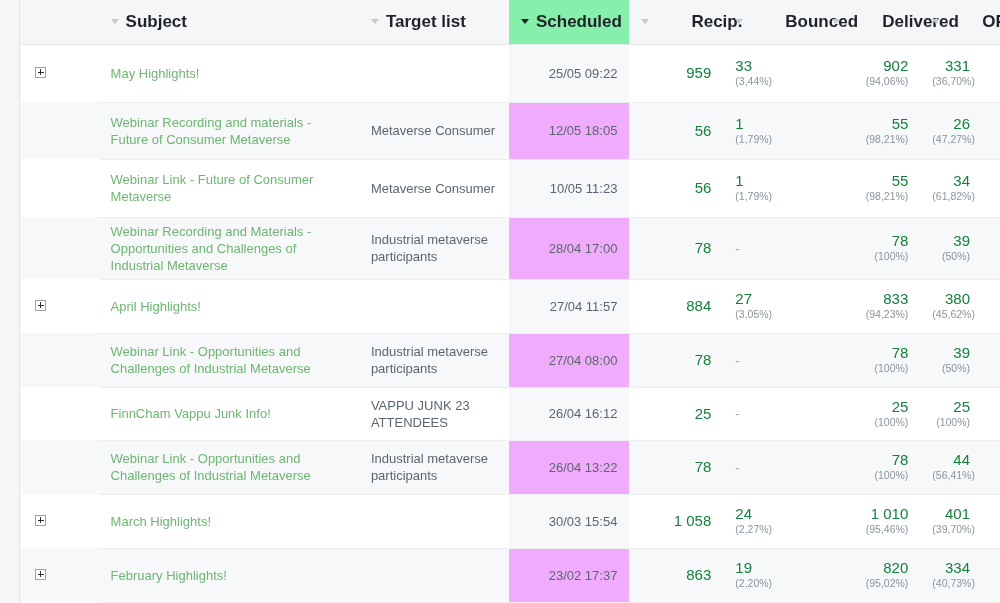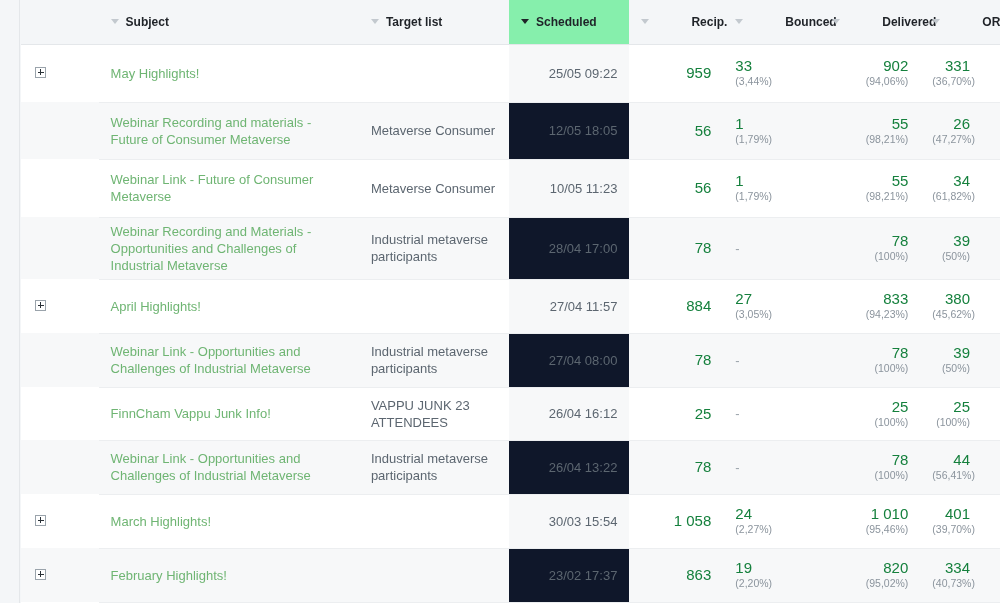--- a/index.html
+++ b/index.html
@@ -40,21 +40,21 @@
   table.grid {
     width: 979px;
     border-collapse: collapse;
     table-layout: fixed;
   }
 
   
   thead tr { height: 44px; }
   thead th {
     background: #f4f6f8;
-    font-size: 12px;
+    font-size: 17px;
     font-weight: bold;
     color: #1f2328;
     padding: 0 12px;
     vertical-align: middle;
     white-space: nowrap;
     border-bottom: 1px solid #e4e7ea;
   }
   thead th.sorted-col {
     background: #86efac;
   }
@@ -94,21 +94,21 @@
   }
   td.c-gap {
     width: 12px;
     padding: 0;
     border-bottom: none;
     background: inherit;
   }
   td.c-subject { width: 255px; }
   td.c-target  { width: 147px; }
   td.c-sched   { width: 118px; text-align: right; background: #f7f8f9; }
-  tbody tr.alt td.c-sched { background: #0f172a; }
+  tbody tr.alt td.c-sched { background: #f0abfc; }
   td.c-recip   { width: 92px; text-align: right; }
   td.c-bounced { width: 95px; text-align: left; }
   td.c-deliv   { width: 98px; text-align: right; }
   td.c-or      { width: 78px; text-align: right; padding-right: 30px; }
 
   .expand-box {
     width: 11px; height: 11px;
     border: 1px solid #9aa3ab;
     background: #ffffff;
     position: relative;

